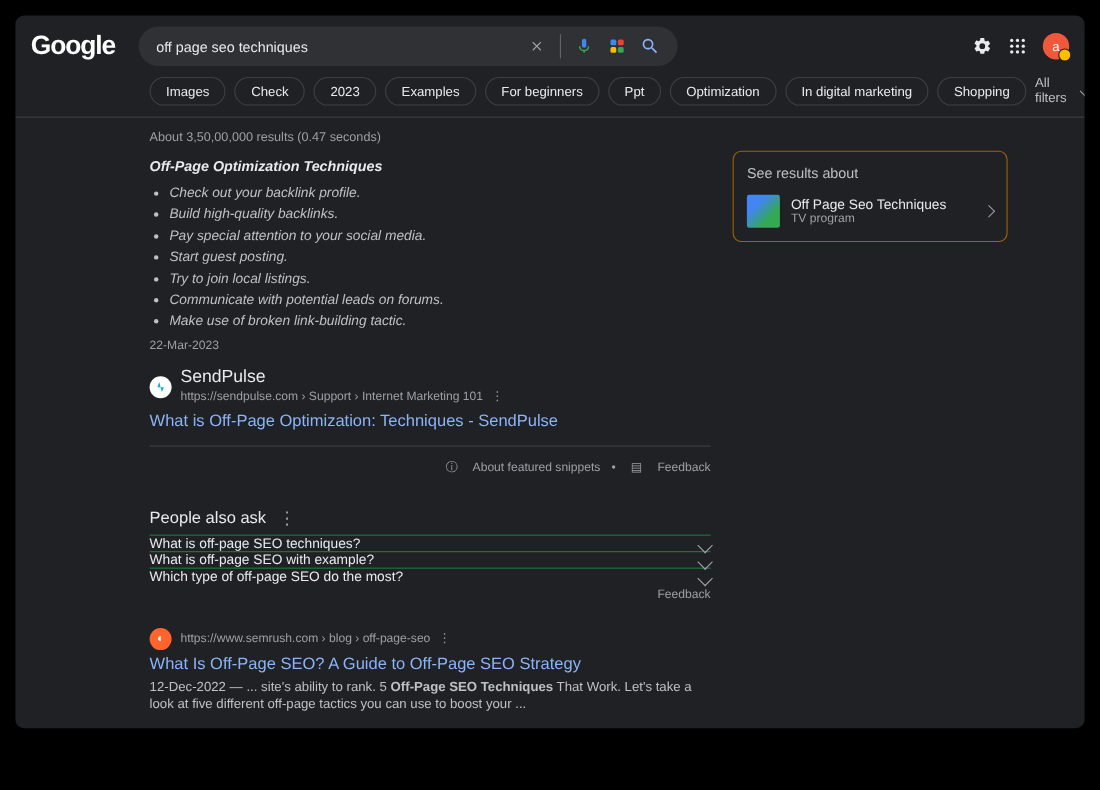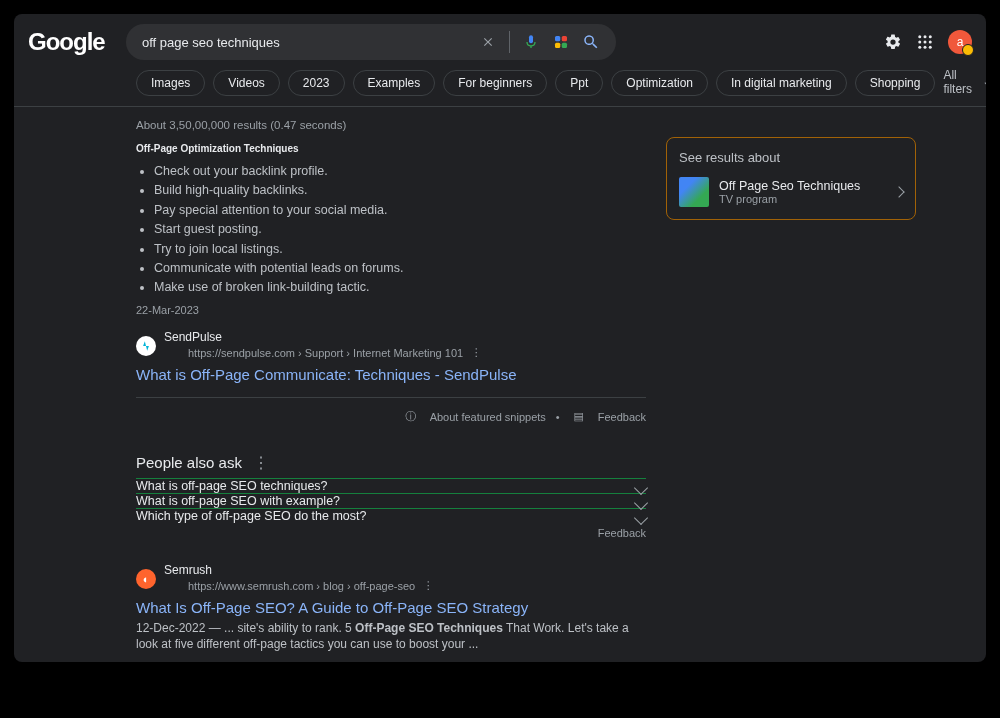--- a/index.html
+++ b/index.html
@@ -15,27 +15,27 @@
 .header-right { margin-left: auto; display: flex; align-items: center; gap: 14px; }
 .avatar { width: 24px; height: 24px; border-radius: 50%; background: #f0583b; color: #fff; display: flex; align-items: center; justify-content: center; font-size: 12px; position: relative; }
 .avatar::after { content: ''; position: absolute; bottom: -2px; right: -2px; width: 10px; height: 10px; border-radius: 50%; background: #fbbc04; border: 1px solid #202124; }
 .tabs-row { display: flex; align-items: flex-end; padding: 8px 0 10px 122px; gap: 8px; border-bottom: 1px solid #3c4043; }
 .chip { border: 1px solid #3c4043; border-radius: 18px; padding: 5px 14px; color: #e8eaed; font-size: 12px; cursor: pointer; white-space: nowrap; }
 .tabs-right { margin-left: auto; display: flex; align-items: center; gap: 14px; padding-right: 22px; color: #bdc1c6; font-size: 12px; }
 .tr-item { display: flex; align-items: center; gap: 12px; cursor: pointer; }
 .content-wrap { display: flex; padding: 12px 0 0 122px; }
 .main-col { width: 510px; }
 .stats { color: #9aa0a6; font-size: 11.5px; margin-bottom: 12px; }
-.snippet-title { color: #e8eaed; font-size: 10px; font-weight: 600; margin-bottom: 8px; }
-.snippet-list { list-style: disc; padding-left: 18px; color: #bdc1c6; font-size: 12.5px; line-height: 1.55; }
+.snippet-title { color: #e8eaed; font-size: 13px; font-weight: 600; margin-bottom: 8px; font-style: italic; }
+.snippet-list { list-style: disc; padding-left: 18px; color: #bdc1c6; font-size: 12.5px; line-height: 1.55; font-style: italic; }
 .snippet-date { color: #9aa0a6; font-size: 11px; margin-top: 6px; }
 .source-row { display: flex; align-items: center; gap: 8px; margin-top: 14px; }
 .favicon { width: 20px; height: 20px; border-radius: 50%; background: #fff; display: flex; align-items: center; justify-content: center; font-size: 11px; }
-.source-name { color: #e8eaed; font-size: 12px; }
-.source-url { color: #9aa0a6; font-size: 11px; display: flex; align-items: center; gap: 4px; margin-left: 24px; }
+.source-name { color: #e8eaed; font-size: 16px; }
+.source-url { color: #9aa0a6; font-size: 11px; display: flex; align-items: center; gap: 4px; }
 .result-link { color: #8ab4f8; font-size: 15px; margin-top: 4px; display: block; cursor: pointer; }
 .feedback-row { display: flex; justify-content: flex-end; align-items: center; gap: 10px; color: #9aa0a6; font-size: 11px; border-top: 1px solid #3c4043; padding-top: 10px; margin-top: 14px; }
 .paa-header { display: flex; align-items: center; gap: 10px; margin-top: 28px; margin-bottom: 6px; }
 .paa-title { color: #e8eaed; font-size: 15px; font-weight: 500; }
 .paa-item { display: flex; justify-content: space-between; align-items: flex-end; padding: 0 0; border-top: 1px solid #15803d; color: #e8eaed; font-size: 12.5px; cursor: pointer; }
 .paa-item:last-of-type { border-bottom: 1px solid #3c4043; }
 .feedback-solo { text-align: right; color: #9aa0a6; font-size: 11px; margin-top: 4px; }
 .result2 { margin-top: 24px; }
 .result-desc { color: #bdc1c6; font-size: 12px; line-height: 1.4; margin-top: 4px; }
 .knowledge { width: 250px; margin-left: 20px; margin-top: 18px; }
@@ -103,21 +103,21 @@
             <circle cx="12" cy="19" r="2"></circle>
             <circle cx="19" cy="19" r="2"></circle>
           </svg>
         </span>
       <div class="avatar">a</div>
     </div>
   </div>
 
   <div class="tabs-row">
     <div class="chip">Images</div>
-    <div class="chip">Videos</div>
+    <div class="chip">Check</div>
     <div class="chip">2023</div>
     <div class="chip">Examples</div>
     <div class="chip">For beginners</div>
     <div class="chip">Ppt</div>
     <div class="chip">Optimization</div>
     <div class="chip">In digital marketing</div>
     <div class="chip">Shopping</div>
     <div class="tabs-right">
       <div class="tr-item">
           <span>All filters</span>
@@ -149,21 +149,21 @@
             </svg>
           </div>
         <div>
           <div class="source-name">SendPulse</div>
           <div class="source-url">
               <span>https://sendpulse.com › Support › Internet Marketing 101</span>
               <span class="iconbtn">⋮</span>
             </div>
         </div>
       </div>
-      <a class="result-link">What is Off-Page Communicate: Techniques - SendPulse</a>
+      <a class="result-link">What is Off-Page Optimization: Techniques - SendPulse</a>
 
       <div class="feedback-row">
         <span class="iconbtn">ⓘ</span>
         <span>About featured snippets</span>
         <span>•</span>
         <span class="iconbtn">▤</span>
         <span>Feedback</span>
       </div>
 
       <div class="paa-header">
@@ -181,21 +181,20 @@
       <div class="paa-item">
           <span>Which type of off-page SEO do the most?</span>
           <span class="chev-down"></span>
         </div>
       <div class="feedback-solo">Feedback</div>
 
       <div class="result2">
         <div class="source-row">
           <div class="favicon" style="background:#ff642d;color:#fff">◐</div>
           <div>
-            <div class="source-name">Semrush</div>
             <div class="source-url">
                 <span>https://www.semrush.com › blog › off-page-seo</span>
                 <span class="iconbtn">⋮</span>
               </div>
           </div>
         </div>
         <a class="result-link">What Is Off-Page SEO? A Guide to Off-Page SEO Strategy</a>
         <div class="result-desc"><span>12-Dec-2022</span><span> — ... site's ability to rank. 5 </span><b>Off-Page SEO Techniques</b><span> That Work. Let's take a look at five different off-page tactics you can use to boost your ...</span></div>
       </div>
     </div>

